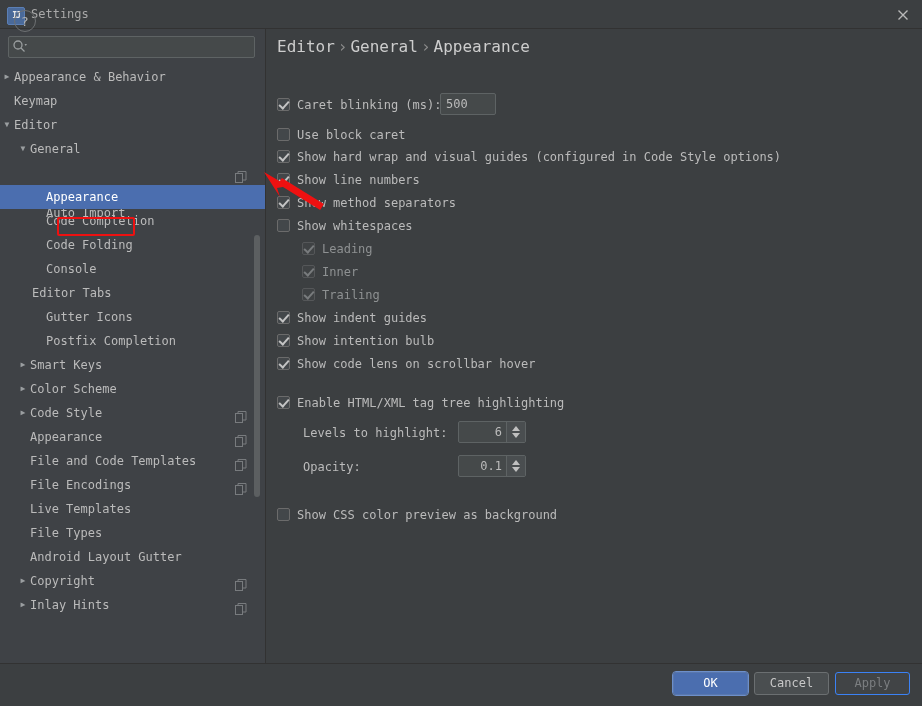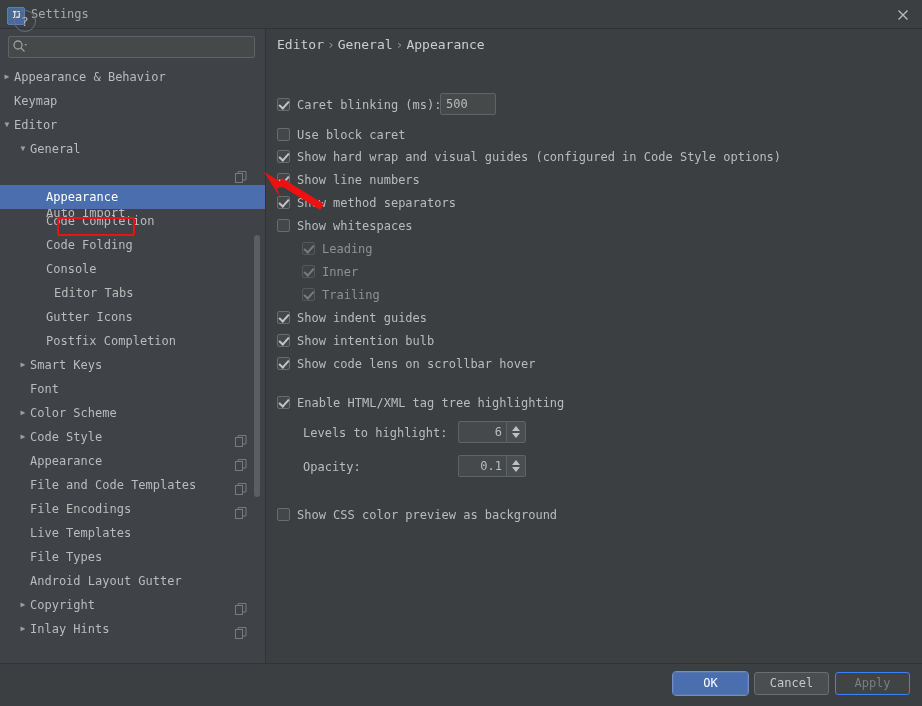--- a/index.html
+++ b/index.html
@@ -174,21 +174,21 @@
   
   #main {
     position: absolute;
     left: 266px; top: 29px;
     width: 656px; height: 634px;
     background: #3c3f41;
   }
   #breadcrumb {
     position: absolute;
     left: 11px; top: 8px;
-    font-size: 13px;
+    font-size: 16px;
     color: #cdcdcd;
     white-space: nowrap;
   }
   #breadcrumb .sep {
     color: #8c8c8c;
     padding: 0 3px;
   }
 
   .chk-row {
     position: absolute;
@@ -417,34 +417,31 @@
         <div class="tree-row">
           <span class="tree-label" style="left: 46px;">Code Completion</span>
         </div>
         <div class="tree-row">
           <span class="tree-label" style="left: 46px;">Code Folding</span>
         </div>
         <div class="tree-row">
           <span class="tree-label" style="left: 46px;">Console</span>
         </div>
         <div class="tree-row">
-          <span class="tree-label" style="left: 54px; text-align: right;">Editor Tabs</span>
+          <span class="tree-label" style="left: 32px; text-align: right;">Editor Tabs</span>
         </div>
         <div class="tree-row">
           <span class="tree-label" style="left: 46px;">Gutter Icons</span>
         </div>
         <div class="tree-row">
           <span class="tree-label" style="left: 46px;">Postfix Completion</span>
         </div>
         <div class="tree-row">
           <span class="tree-arrow" style="left: 16px;">▶</span>
           <span class="tree-label" style="left: 30px;">Smart Keys</span>
-        </div>
-        <div class="tree-row">
-          <span class="tree-label" style="left: 30px;">Font</span>
         </div>
         <div class="tree-row">
           <span class="tree-arrow" style="left: 16px;">▶</span>
           <span class="tree-label" style="left: 30px;">Color Scheme</span>
         </div>
         <div class="tree-row">
           <span class="tree-arrow" style="left: 16px;">▶</span>
           <span class="tree-label" style="left: 30px;">Code Style</span>
           <span class="tree-copy-icon"><svg width="12" height="12" viewBox="0 0 12 12">
               <rect x="0.5" y="2.5" width="7" height="9" stroke="#a8abad" fill="none"></rect>

